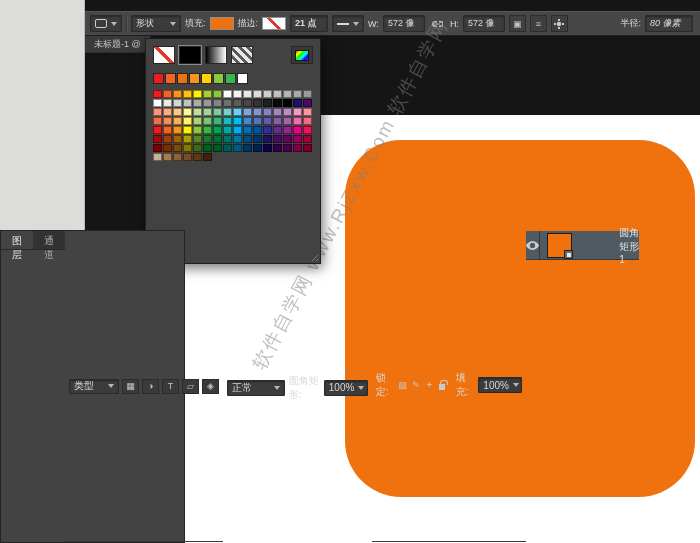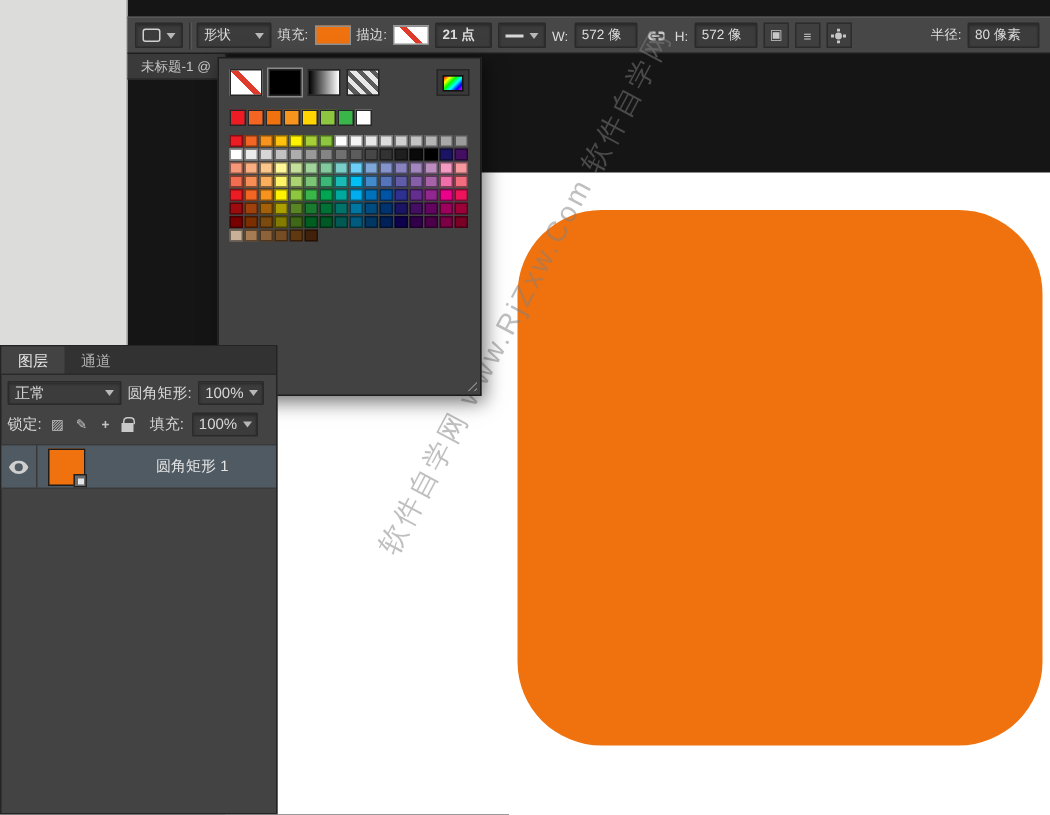--- a/index.html
+++ b/index.html
@@ -63,21 +63,21 @@
   .recent-row { display:flex; gap:1px; margin-bottom:6px; }
   .r-swatch { width:11px; height:11px; border:1px solid #262626; }
   .swatch-grid { display:grid; grid-template-columns:repeat(16, 9px); grid-auto-rows:8px; gap:1px; }
   .g-swatch { border:1px solid rgba(0,0,0,.45); }
   .resize-handle { position:absolute; right:2px; bottom:2px; width:9px; height:9px;
     background:repeating-linear-gradient(135deg, transparent 0 2px, #7d7d7d 2px 3px);
     clip-path:polygon(100% 0, 100% 100%, 0 100%); }
 
   
   .layers-panel { position:absolute; left:0; top:230px; width:185px; bottom:0; background:#434343;
-    border:1px solid #242424; z-index:25; font-size:10px; color:#d8d8d8; display:flex; flex-direction:column; }
+    border:1px solid #242424; z-index:25; font-size:10px; color:#d8d8d8; display:flex; flex-direction:row; }
   .panel-tabs { display:flex; background:#323232; height:19px; align-items:stretch; border-bottom:1px solid #2a2a2a; }
   .panel-tab { padding:3px 11px 0; color:#aeaeae; font-size:10px; }
   .panel-tab.active { background:#434343; color:#e9e9e9; }
   .filter-row { display:flex; align-items:center; gap:3px; padding:3px 4px; border-bottom:1px solid #393939; }
   .f-icon { width:17px; height:15px; background:#3a3a3a; border:1px solid #2b2b2b; color:#c5c5c5;
     display:flex; align-items:center; justify-content:center; font-size:9px; }
   .blend-row { display:flex; align-items:center; gap:4px; padding:4px 4px 2px; }
   .lock-row { display:flex; align-items:center; gap:5px; padding:3px 4px 5px; border-bottom:1px solid #393939; }
   .lk-icon { color:#c5c5c5; font-size:9px; width:11px; text-align:center; }
   .lock-icon { position:relative; width:8px; height:6px; background:#c9c9c9; margin-top:4px; display:inline-block; }
@@ -144,21 +144,21 @@
     <span class="ob-icon">▣</span>
     <span class="ob-icon">≡</span>
     <span class="ob-icon">
       <svg width="10" height="10" viewBox="0 0 10 10">
           <path fill="#c7c7c7" d="M4 0h2v2H4zM4 8h2v2H4zM0 4h2v2H0zM8 4h2v2H8z"></path>
           <circle cx="5" cy="5" r="2.3" fill="#c7c7c7"></circle>
         </svg>
     </span>
     <div class="radius-group">
       <span>半径:</span>
-      <div class="opt-box" style="width:48px;">
+      <div class="opt-box" style="width:48px;font-style:italic;">
         <span>80 像素</span>
       </div>
     </div>
   </div>
 
   <div class="doc-tab">
     <span>未标题-1 @</span>
   </div>
 
   <div class="fill-popup">
@@ -302,20 +302,31 @@
         <span class="g-swatch" style="background: rgb(66, 33, 11);"></span>
       </div>
     <div class="resize-handle"></div>
   </div>
 
   <div class="layers-panel">
     <div class="panel-tabs">
       <span class="panel-tab active">图层</span>
       <span class="panel-tab">通道</span>
     </div>
+    <div class="filter-row">
+      <div class="opt-box" style="width:50px; height:15px; justify-content:space-between;">
+        <span>类型</span>
+        <span class="caret"></span>
+      </div>
+      <span class="f-icon">▦</span>
+      <span class="f-icon">◑</span>
+      <span class="f-icon">T</span>
+      <span class="f-icon">▱</span>
+      <span class="f-icon">◈</span>
+    </div>
     <div class="blend-row">
       <div class="opt-box" style="width:76px; height:16px; justify-content:space-between;">
         <span>正常</span>
         <span class="caret"></span>
       </div>
       <span>圆角矩形:</span>
       <div class="opt-box" style="width:44px; height:16px; justify-content:space-between;">
         <span>100%</span>
         <span class="caret"></span>
       </div>

